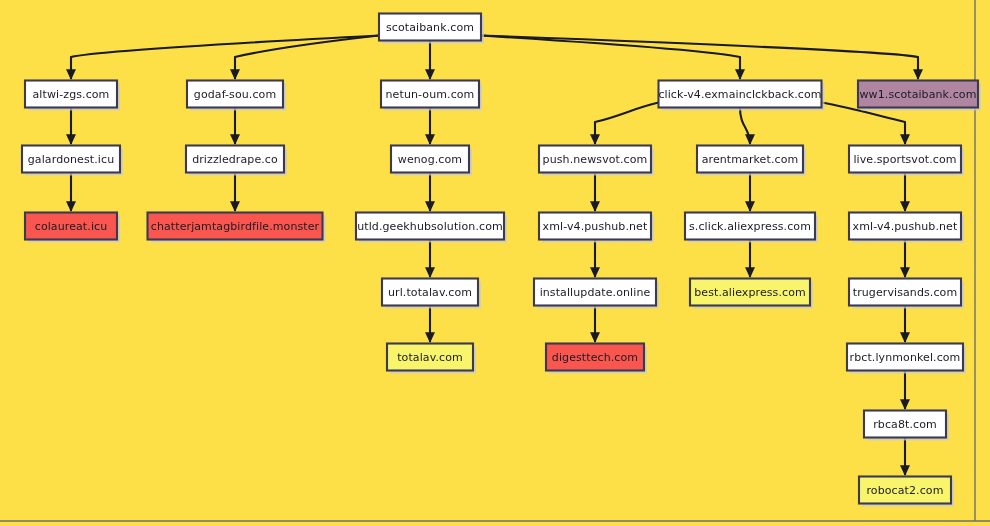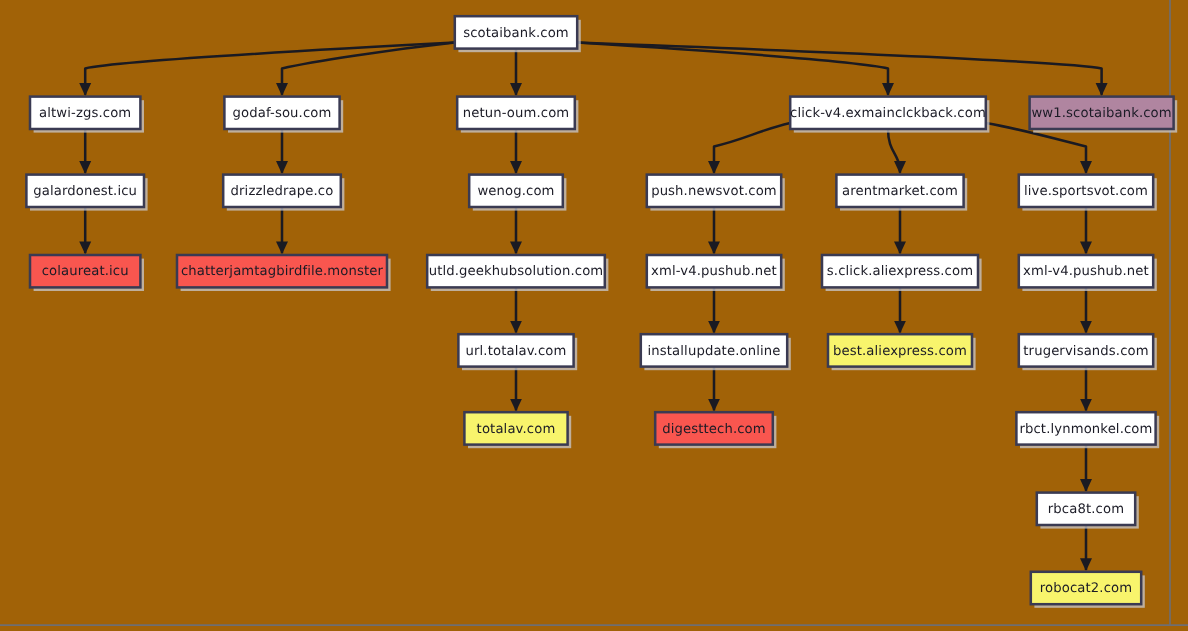--- a/index.html
+++ b/index.html
@@ -11,21 +11,21 @@
   body {
     width: 990px;
     height: 526px;
     font-family: "DejaVu Sans", sans-serif;
     overflow: hidden;
   }
   #canvas-frame {
     position: relative;
     width: 990px;
     height: 526px;
-    background: #a16207;
+    background: #fde047;
     box-sizing: border-box;
   }
   #graph-svg {
     position: absolute;
     left: 0;
     top: 0;
     width: 990px;
     height: 526px;
     display: block;
   }

